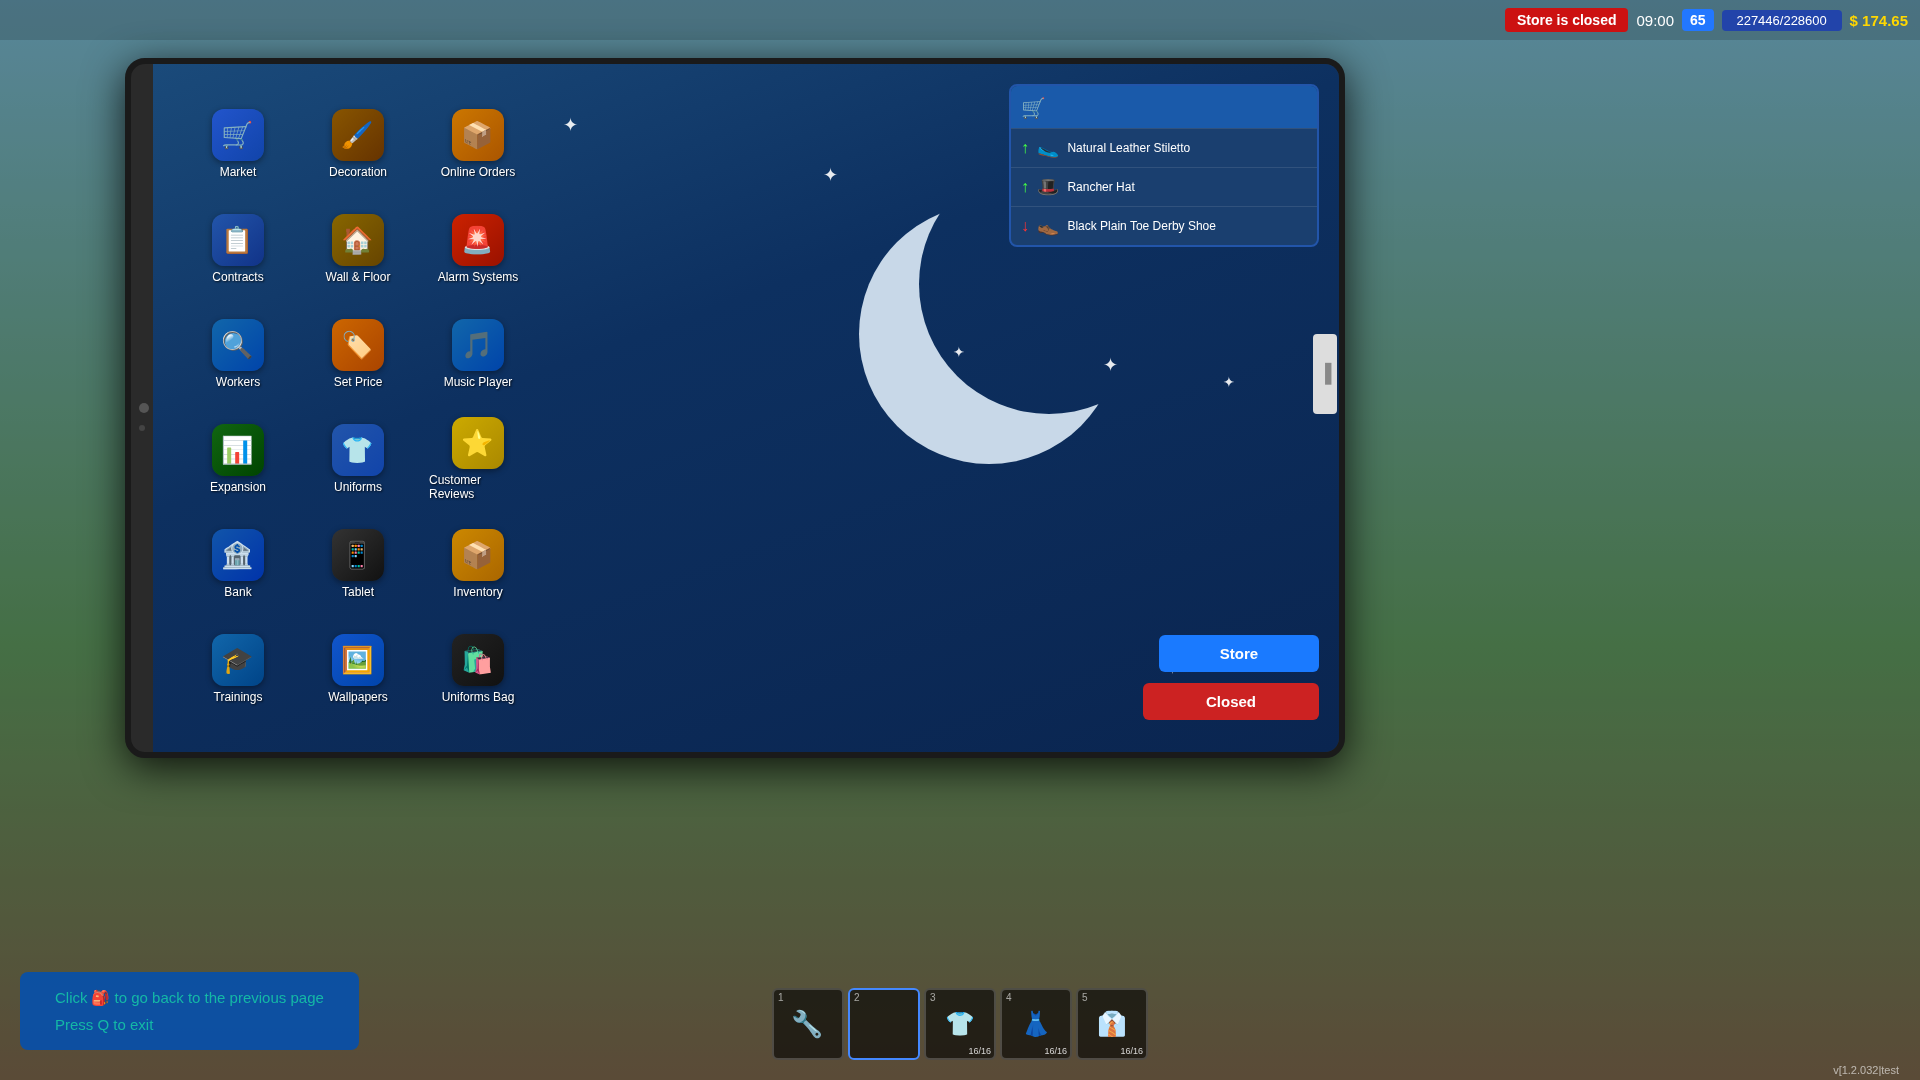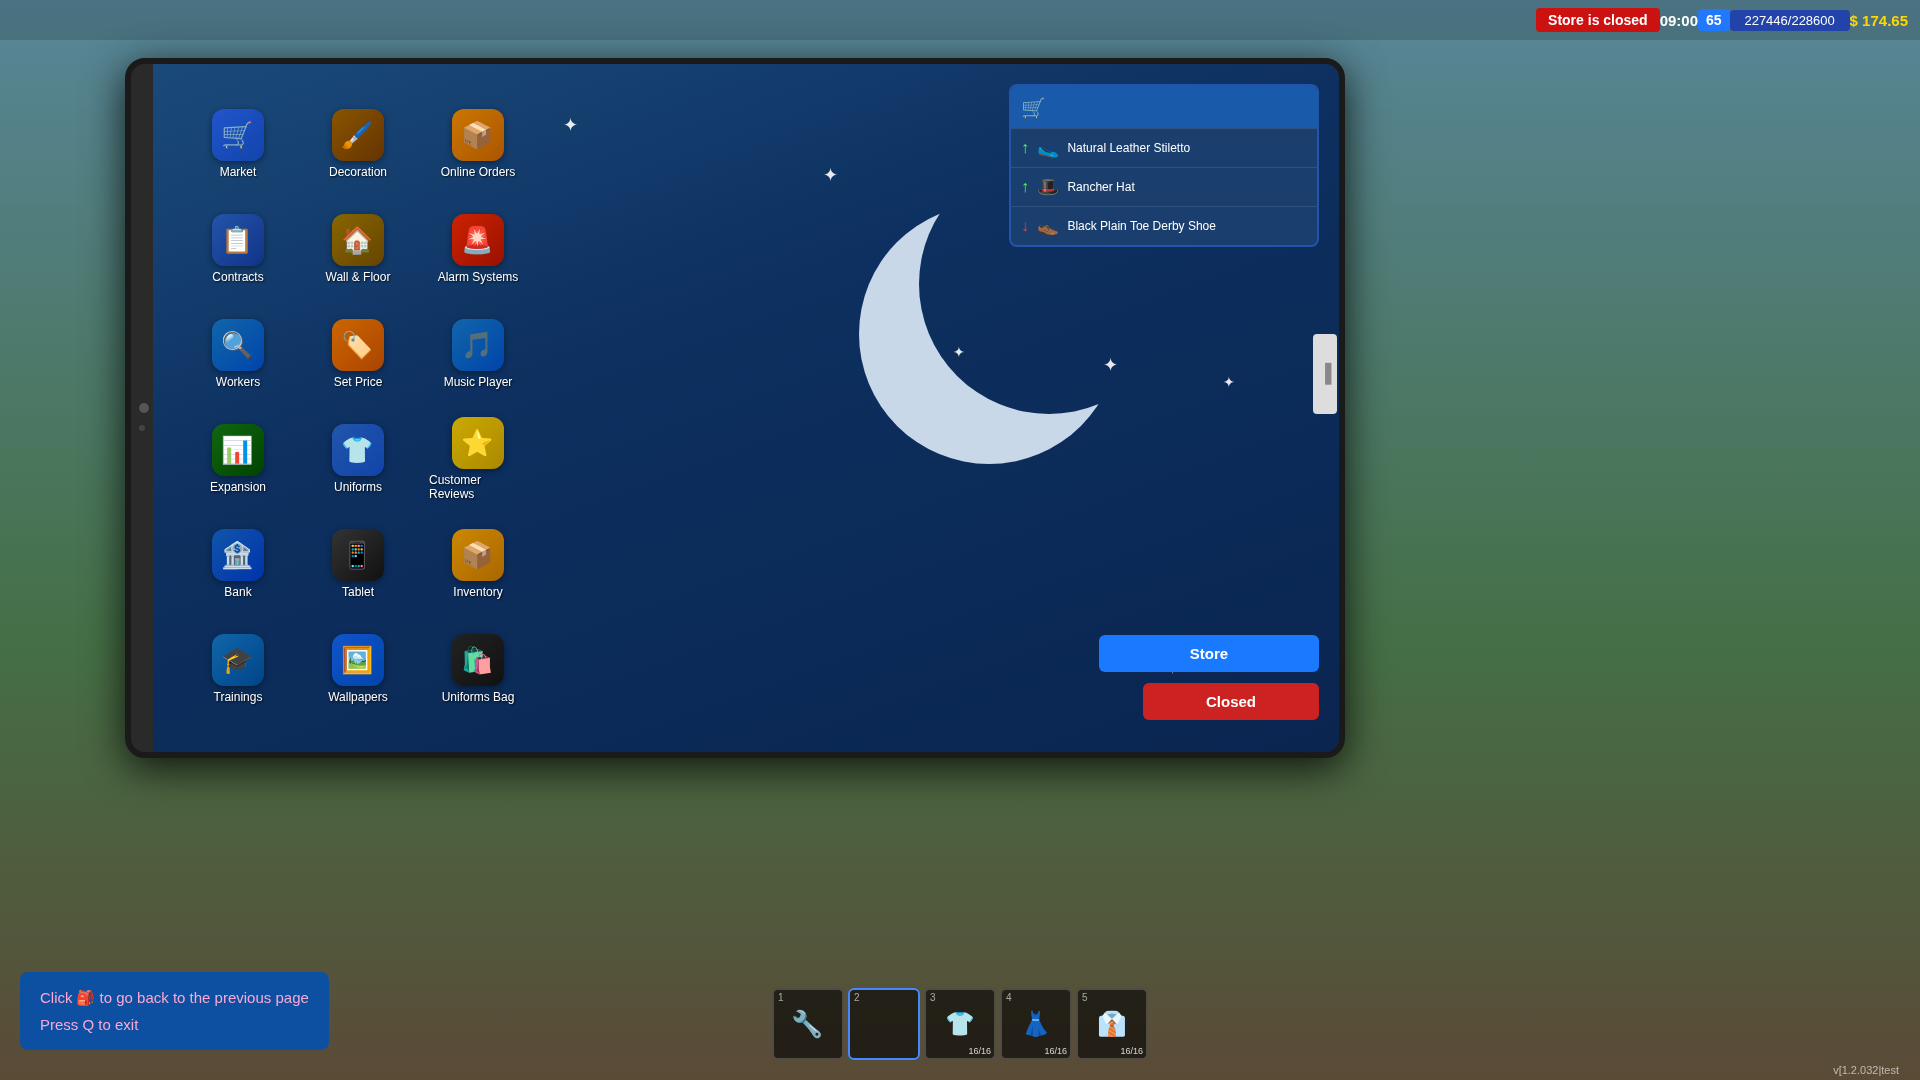--- a/index.html
+++ b/index.html
@@ -29,39 +29,39 @@
     
     .top-hud {
       position: absolute;
       top: 0;
       left: 0;
       right: 0;
       height: 40px;
       display: flex;
       align-items: center;
       justify-content: flex-end;
-      gap: 0;
+      gap: 8px;
       padding: 0 12px;
       z-index: 100;
       background: rgba(0,0,0,0.15);
     }
 
     .store-closed-badge {
       background: #cc1111;
       color: #fff;
       font-size: 14px;
       font-weight: bold;
       padding: 4px 12px;
       border-radius: 4px;
     }
 
     .hud-time {
       color: #fff;
       font-size: 15px;
-      font-weight: bold;
+      font-weight: normal;
     }
 
     .hud-level {
       background: #2277ff;
       color: #fff;
       font-size: 14px;
       font-weight: bold;
       padding: 3px 8px;
       border-radius: 4px;
     }
@@ -252,21 +252,21 @@
       color: #fff;
       font-size: 12px;
       flex: 1;
     }
 
     
     .store-btn {
       position: absolute;
       bottom: 80px;
       right: 20px;
-      width: 220px;
+      width: 160px;
       background: #1a7aff;
       color: #fff;
       font-size: 15px;
       font-weight: bold;
       padding: 10px;
       border-radius: 6px;
       text-align: center;
       cursor: pointer;
     }
 
@@ -349,22 +349,22 @@
     .taskbar-slot.active {
       border: 2px solid #4488ff;
     }
 
     
     .bottom-hint {
       position: absolute;
       bottom: 30px;
       left: 20px;
       background: rgba(0, 80, 180, 0.85);
-      color: #f9a8d4;
-      padding: 12px 20px;
+      color: #14b8a6;
+      padding: 12px 35px;
       border-radius: 8px;
       font-size: 15px;
       z-index: 200;
       line-height: 1.8;
     }
 
     
     .scroll-btn-right {
       position: absolute;
       right: 0;

